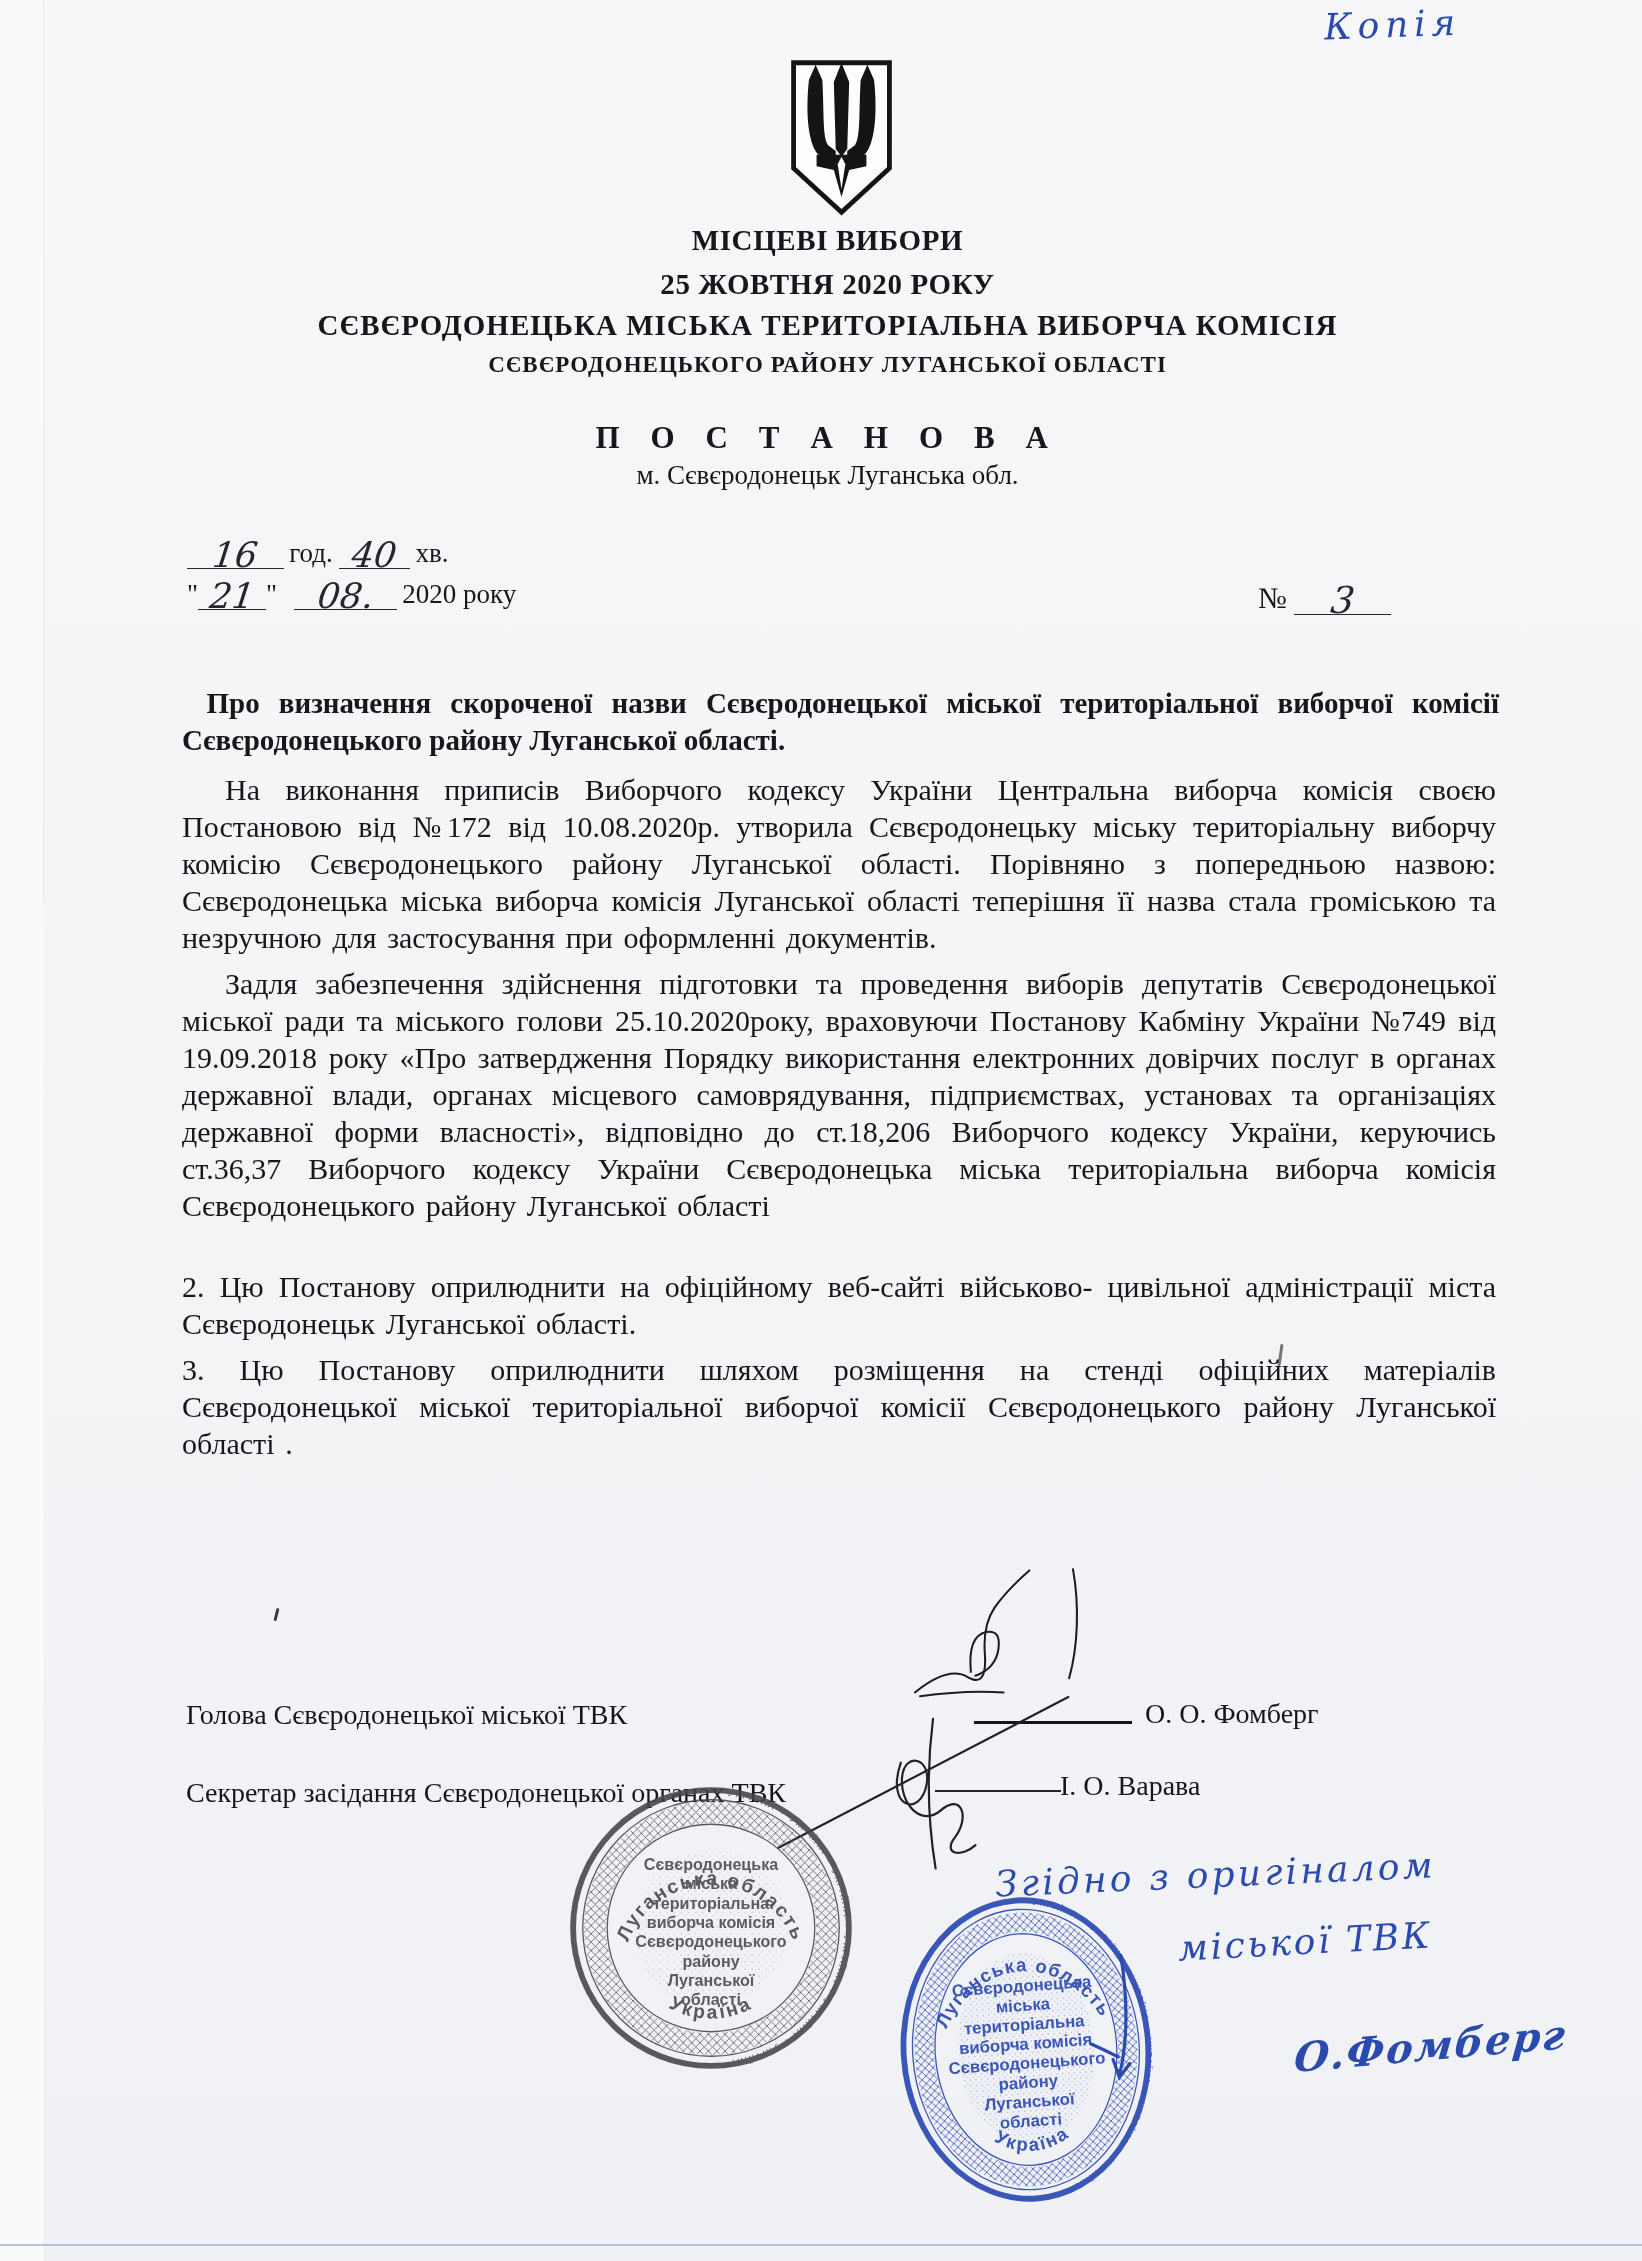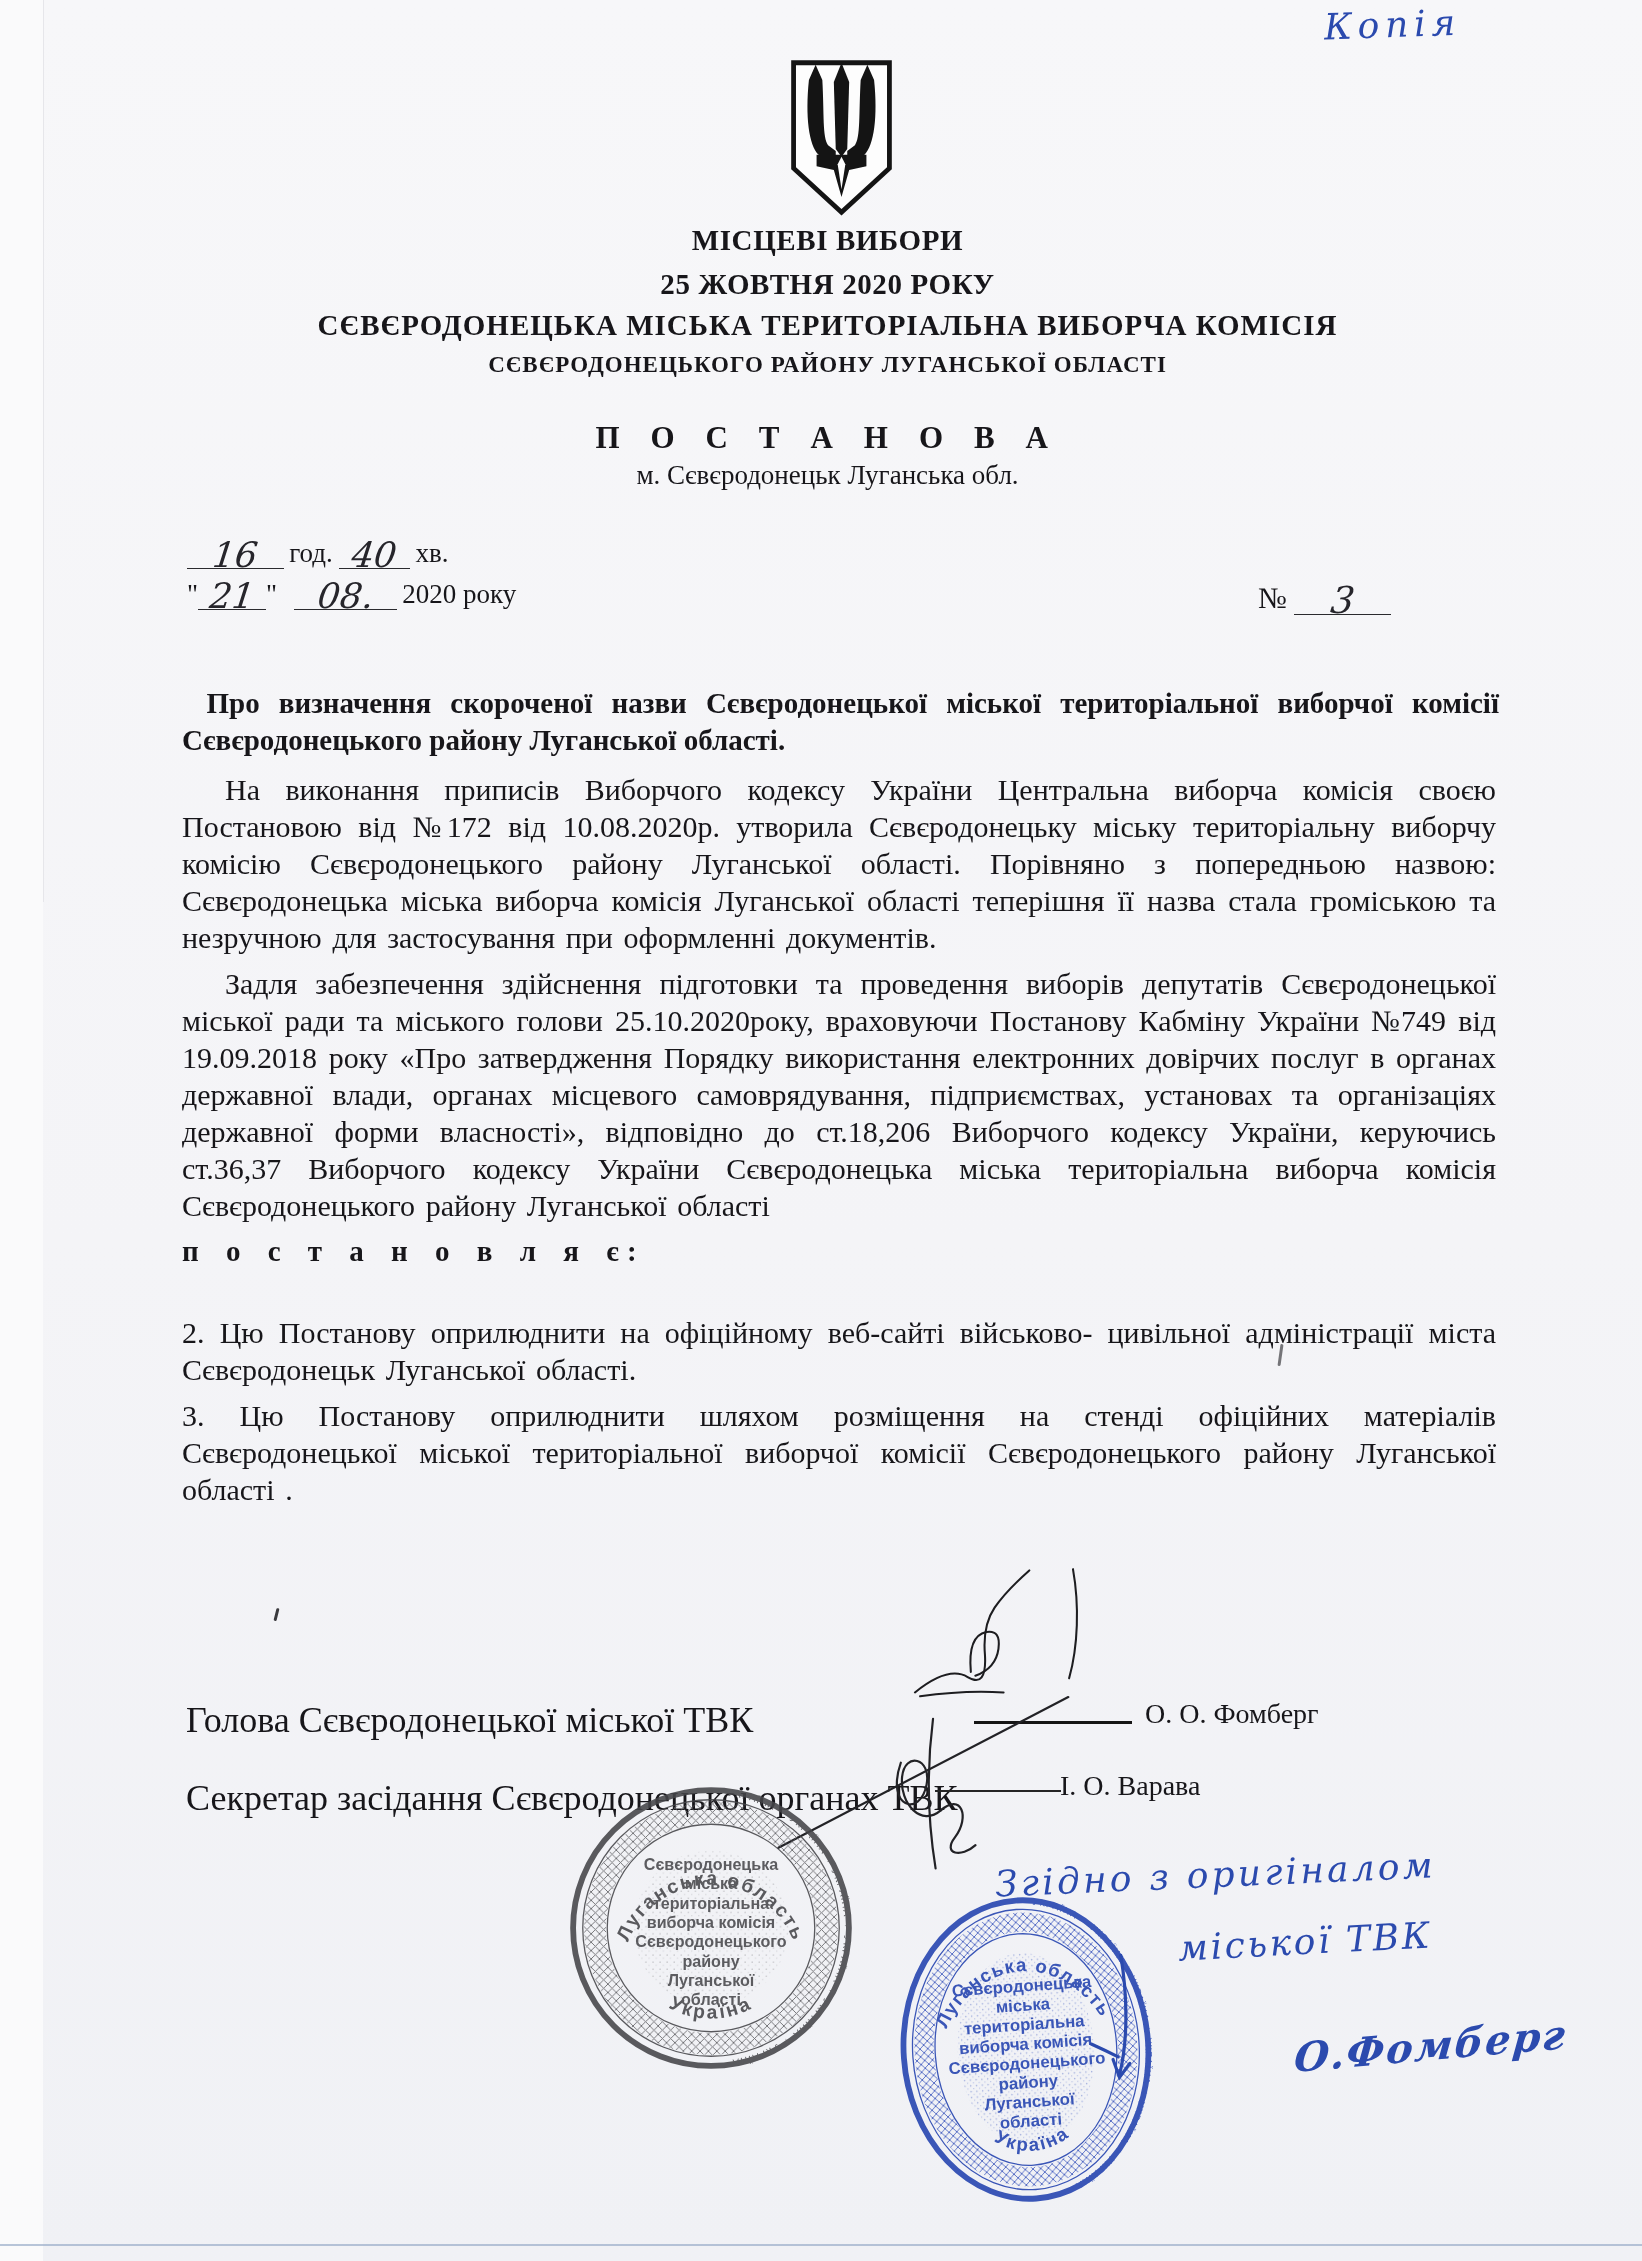--- a/index.html
+++ b/index.html
@@ -41,21 +41,21 @@
   .subject{left:182px; top:685px; width:1317px; font-size:29px; font-weight:bold; line-height:37px; text-align:justify; text-indent:24.5px;}
 
   .bodytext{left:182px; top:759px; width:1314px; font-size:30px; line-height:37px; text-align:justify; word-spacing:3.2px;}
   .bodytext p{margin:12px 0 0 0; text-indent:43px;}
   .bodytext p + p{margin-top:9px;}
   .resolves{margin-top:9px; font-weight:bold; letter-spacing:8.4px; font-size:29px;}
   .items{margin-top:44px;}
   .item{text-indent:0; margin-top:9px; line-height:37px; text-align:justify;}
   .item .b{font-weight:bold;}
 
-  .sig-row-label{font-size:36px;}
+  .sig-row-label{font-size:28px;}
   .sig1-label{left:186px; top:1699px;}
   .sig2-label{left:186px; top:1777px;}
   .sig1-line{left:974px; top:1721px; width:158px; border-bottom:3.2px solid #151515;}
   .sig2-line{left:935px; top:1790px; width:126px; border-bottom:2.6px solid #252525;}
   .sig1-name{left:1145px; top:1698px; font-size:28px;}
   .sig2-name{left:1060px; top:1770px; font-size:28px;}
 
   .cert1{left:995px; top:1854px; font-size:36px; letter-spacing:3.2px; transform:rotate(-2.5deg);}
   .cert2{left:1178px; top:1921px; font-size:36px; letter-spacing:2.6px; transform:rotate(-3deg);}
   .cert-sign{left:1294px; top:2022px; font-size:40px; letter-spacing:1.9px; transform:rotate(-5deg) skewX(-10deg); font-weight:bold;}
@@ -115,21 +115,20 @@
   <div class="abs no-row">
     <span>№</span>
     <span class="uline" style="width:97px; margin-left:7.7px;"><span class="hand hv skew" style="font-size:37px;">3</span></span>
   </div>
 
   <div class="abs subject">Про визначення скороченої назви Сєвєродонецької міської територіальної виборчої комісії Сєвєродонецького району Луганської  області.</div>
 
   <div class="abs bodytext">
     <p>На виконання приписів Виборчого кодексу України  Центральна виборча комісія своєю Постановою від №172 від 10.08.2020р. утворила Сєвєродонецьку міську територіальну виборчу комісію Сєвєродонецького району Луганської  області. Порівняно з попередньою назвою: Сєвєродонецька міська виборча комісія Луганської області теперішня її назва стала громіською та незручною для застосування при оформленні документів.</p>
     <p>Задля забезпечення  здійснення підготовки та проведення виборів депутатів Сєвєродонецької міської ради та міського голови 25.10.2020року, враховуючи Постанову Кабміну України №749 від 19.09.2018 року «Про затвердження Порядку використання електронних довірчих послуг в органах державної влади, органах місцевого самоврядування, підприємствах, установах та організаціях державної форми власності», відповідно до ст.18,206 Виборчого кодексу України, керуючись ст.36,37 Виборчого кодексу України  Сєвєродонецька міська територіальна виборча комісія Сєвєродонецького району Луганської області</p>
-    <div class="resolves">п о с т а н о в л я є:</div>
     <div class="items">
       <div class="item"><span>2. Цю Постанову оприлюднити на офіційному веб-сайті  військово- цивільної адміністрації  міста Сєвєродонецьк Луганської області.</span><span class="b"></span></div>
       <div class="item"><span>3. Цю Постанову  оприлюднити  шляхом розміщення на  стенді офіційних матеріалів Сєвєродонецької міської територіальної  виборчої комісії Сєвєродонецького району Луганської області .</span><span class="b"></span></div>
     </div>
   </div>
 
   <div class="abs mark-apostrophe"></div>
   <div class="abs mark-tick"></div>
 
   <div class="abs sig-row-label sig1-label">Голова  Сєвєродонецької міської ТВК</div>

